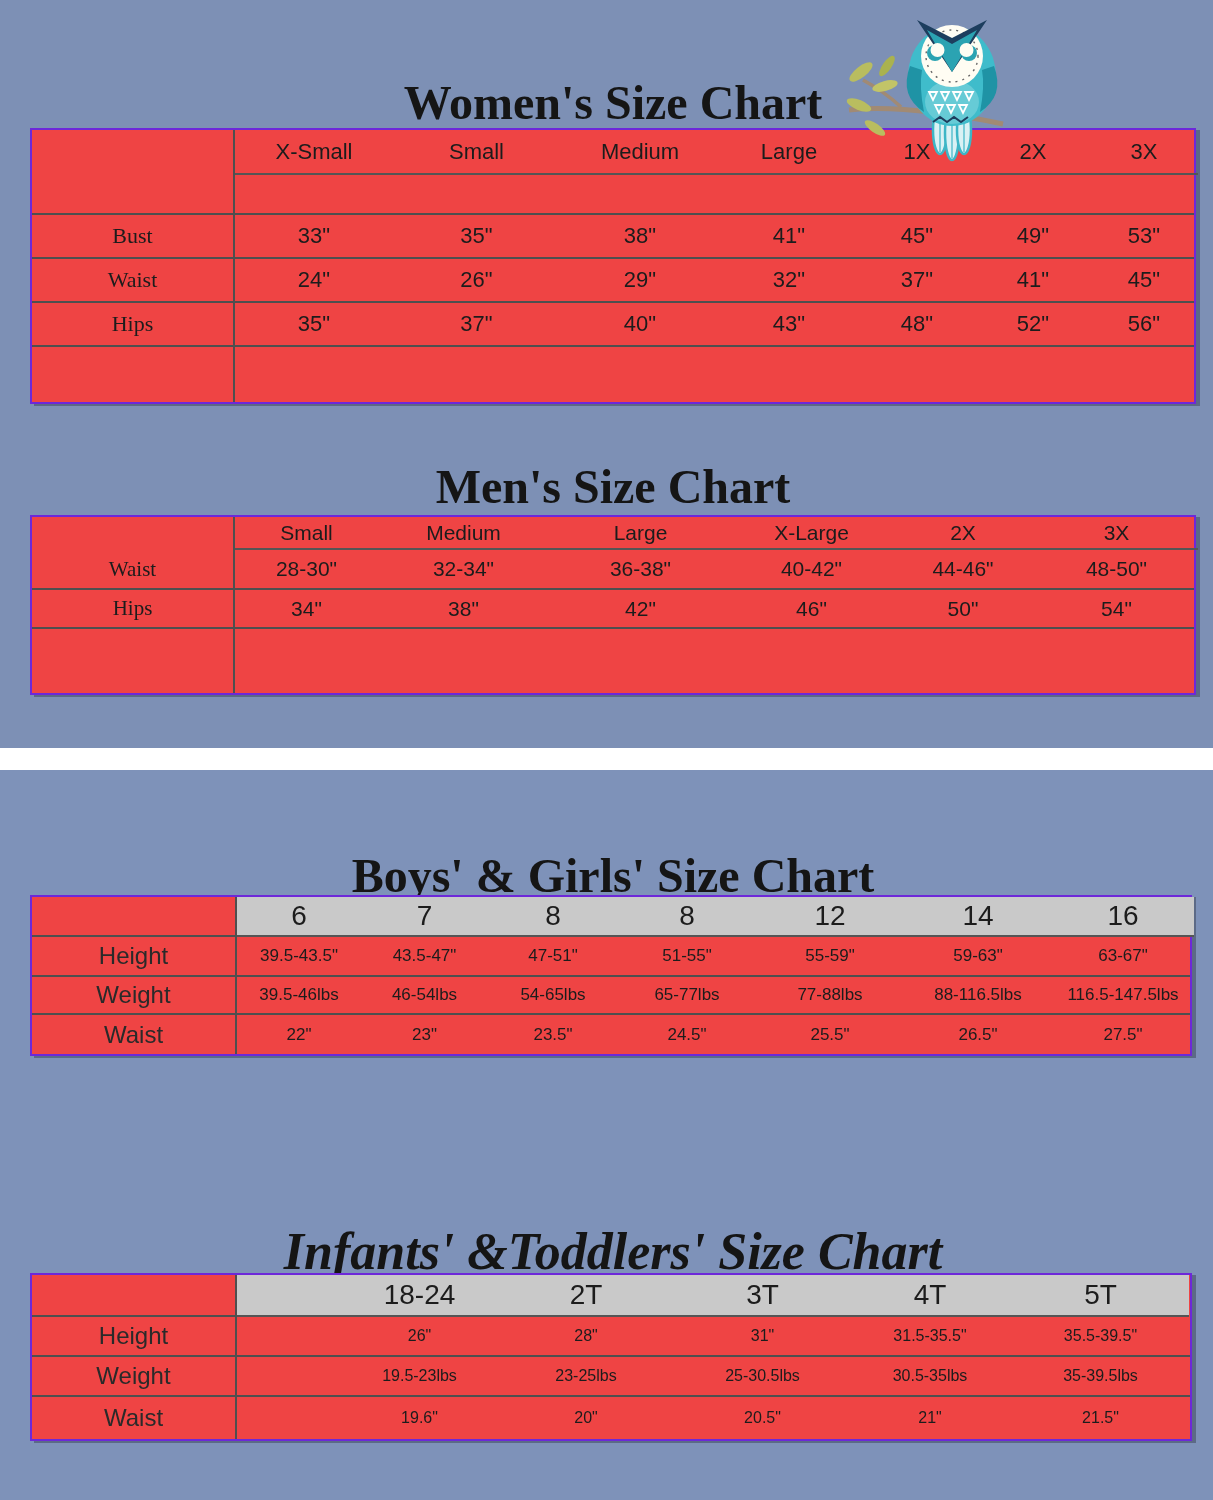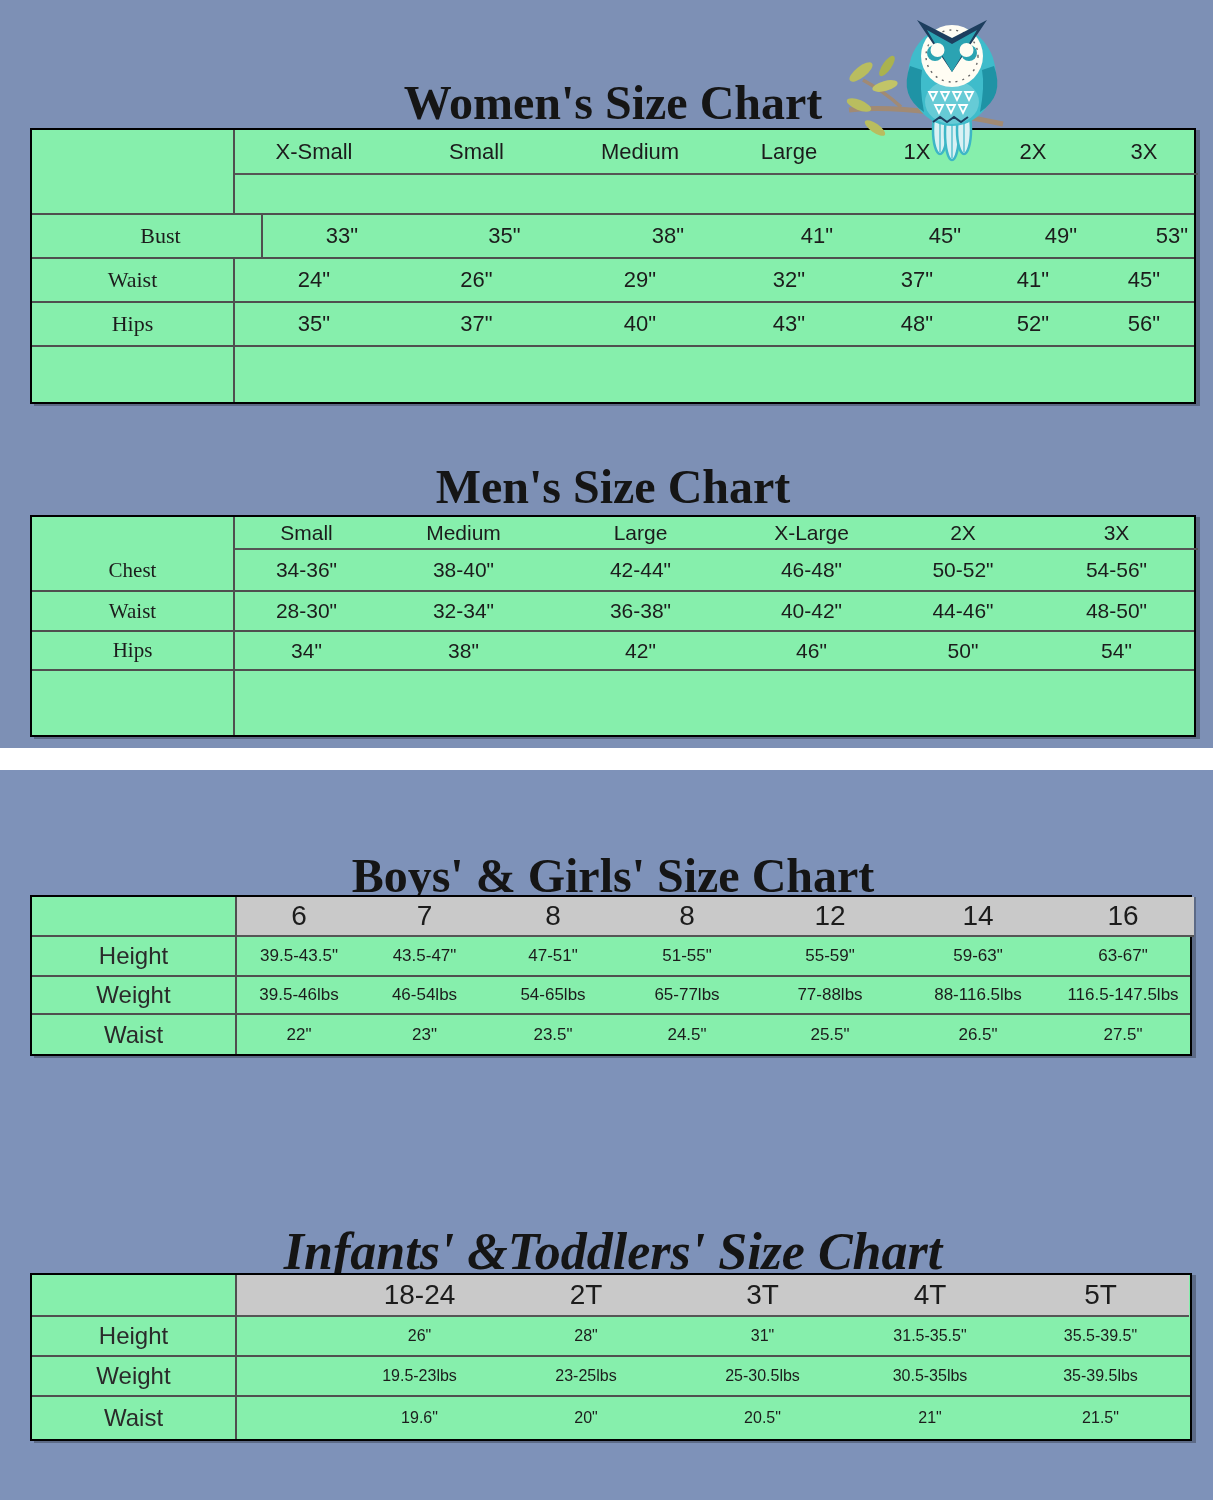--- a/index.html
+++ b/index.html
@@ -10,21 +10,21 @@
   .divider-band{position:absolute;left:0;top:748px;width:1213px;height:22px;background:#ffffff;}
   .section-bottom{position:absolute;left:0;top:770px;width:1213px;height:730px;background:#7e92b9;}
 
   .chart-title{position:absolute;left:30px;width:1166px;text-align:center;
     font-family:"Liberation Serif",serif;font-weight:bold;color:#151515;margin-top:10px;}
   .t-women{top:64px;height:58px;line-height:58px;font-size:48px;}
   .t-men{top:448px;height:58px;line-height:58px;font-size:48px;}
   .t-boys{top:838px;height:56px;line-height:56px;font-size:48px;}
   .t-infants{top:1215px;height:54px;line-height:54px;font-size:52px;font-style:italic;}
 
-  .tbl{position:absolute;background:#86efac;border:2px solid #000000;
+  .tbl{position:absolute;background:#ef4444;border:2px solid #6d28d9;
     box-shadow:4px 2px 0 rgba(64,72,92,.55);}
   .tbl-women{left:30px;top:128px;width:1166px;}
   .tbl-men{left:30px;top:515px;width:1166px;}
   .tbl-boys{left:30px;top:895px;width:1162px;}
   .tbl-infants{left:30px;top:1273px;width:1162px;}
 
   .row{display:grid;align-items:stretch;}
   .tbl-women .row{grid-template-columns:203px 158px 167px 160px 138px 118px 114px 108px;}
   .tbl-men .row{grid-template-columns:203px 143px 171px 183px 159px 144px 163px;}
   .tbl-boys .row{grid-template-columns:205px 124px 127px 130px 138px 148px 148px 142px;}
@@ -106,21 +106,21 @@
     <div class="c hd">Medium</div>
     <div class="c hd">Large</div>
     <div class="c hd">1X</div>
     <div class="c hd">2X</div>
     <div class="c hd">3X</div>
   </div>
   <div class="row bb" style="height:40px;">
     <div class="c lab"></div>
     <div class="c span-data"></div>
   </div>
-  <div class="row vrow bb" style="height:44px;padding-left:28px;">
+  <div class="row vrow bb" style="height:44px;">
     <div class="c lab serif">Bust</div>
     <div class="c">33"</div>
     <div class="c">35"</div>
     <div class="c">38"</div>
     <div class="c">41"</div>
     <div class="c">45"</div>
     <div class="c">49"</div>
     <div class="c">53"</div>
   </div>
   <div class="row vrow bb" style="height:44px;">
@@ -153,29 +153,20 @@
 
 <div class="tbl tbl-men">
   <div class="row hrow" style="height:33px;">
     <div class="c lab"></div>
     <div class="c hd">Small</div>
     <div class="c hd">Medium</div>
     <div class="c hd">Large</div>
     <div class="c hd">X-Large</div>
     <div class="c hd">2X</div>
     <div class="c hd">3X</div>
-  </div>
-  <div class="row vrow bb" style="height:42px;">
-    <div class="c lab serif">Chest</div>
-    <div class="c">34-36"</div>
-    <div class="c">38-40"</div>
-    <div class="c">42-44"</div>
-    <div class="c">46-48"</div>
-    <div class="c">50-52"</div>
-    <div class="c">54-56"</div>
   </div>
   <div class="row vrow bb" style="height:40px;">
     <div class="c lab serif">Waist</div>
     <div class="c">28-30"</div>
     <div class="c">32-34"</div>
     <div class="c">36-38"</div>
     <div class="c">40-42"</div>
     <div class="c">44-46"</div>
     <div class="c">48-50"</div>
   </div>

